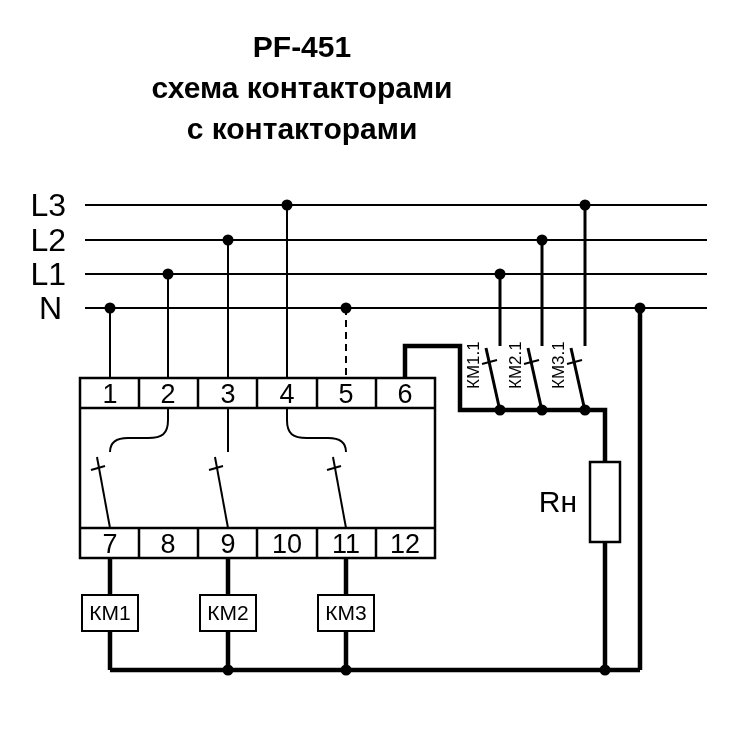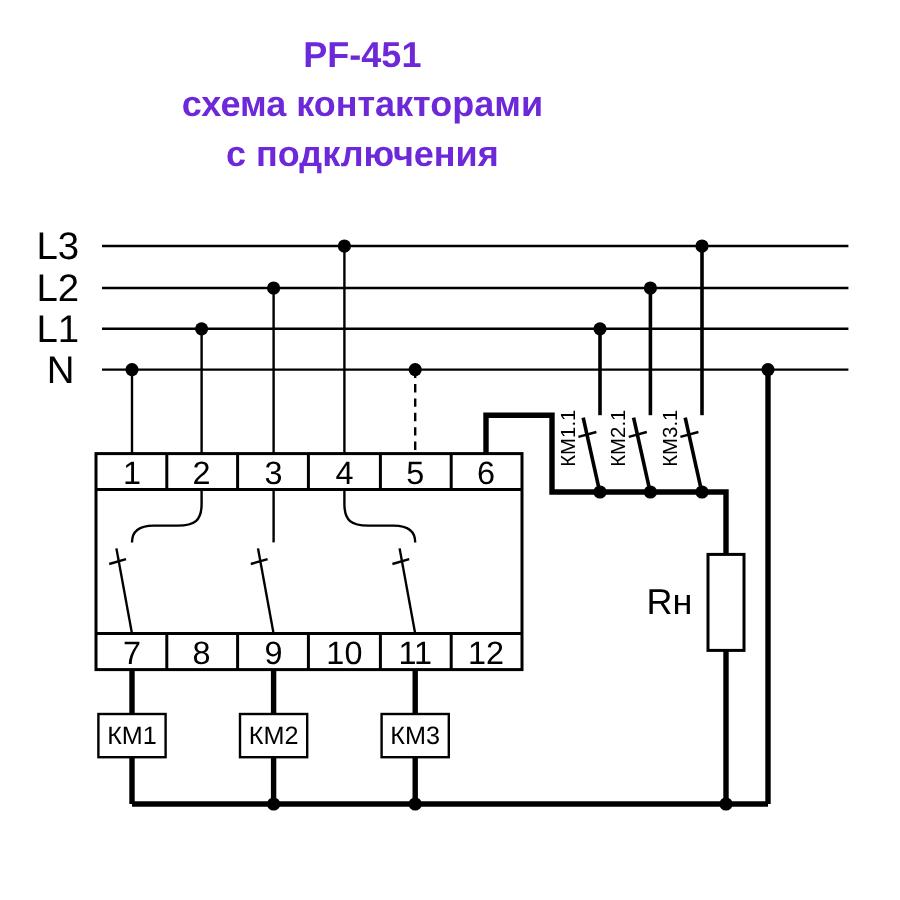--- a/index.html
+++ b/index.html
@@ -12,39 +12,39 @@
     position: relative;
     width: 750px; height: 750px;
     background: #ffffff;
     overflow: hidden;
   }
   .title {
     position: absolute;
     top: 26px; left: 0;
     width: 604px;
     text-align: center;
-    color: #6d28d9;
+    color: #000000;
   }
   .title div {
     font-weight: bold;
     font-size: 30px;
     line-height: 41px;
   }
   svg { position: absolute; top: 0; left: 0; }
   text { font-family: "Liberation Sans", sans-serif; }
 </style>
 </head>
 <body>
 
 <div class="page">
 
   <div class="title">
     <div>PF-451</div>
     <div>схема контакторами</div>
-    <div>с подключения</div>
+    <div>с контакторами</div>
   </div>
 
   <svg width="750" height="750" viewBox="0 0 750 750">
 
     <g stroke="#000" stroke-width="2">
       <line x1="85" y1="205" x2="707" y2="205"></line>
       <line x1="85" y1="240" x2="707" y2="240"></line>
       <line x1="85" y1="274" x2="707" y2="274"></line>
       <line x1="85" y1="308" x2="707" y2="308"></line>
     </g>

